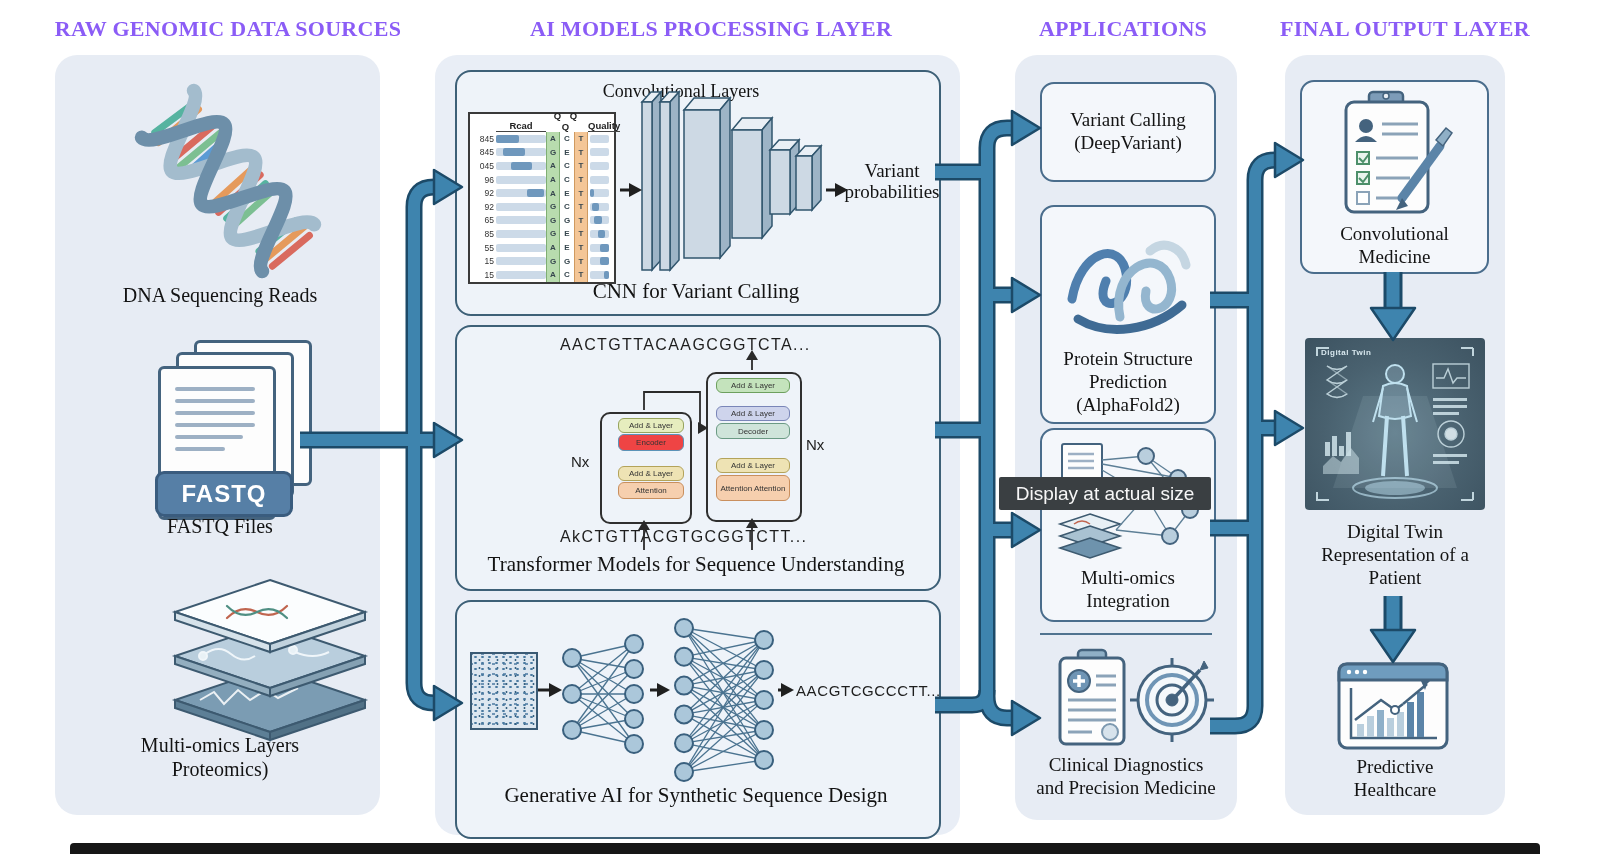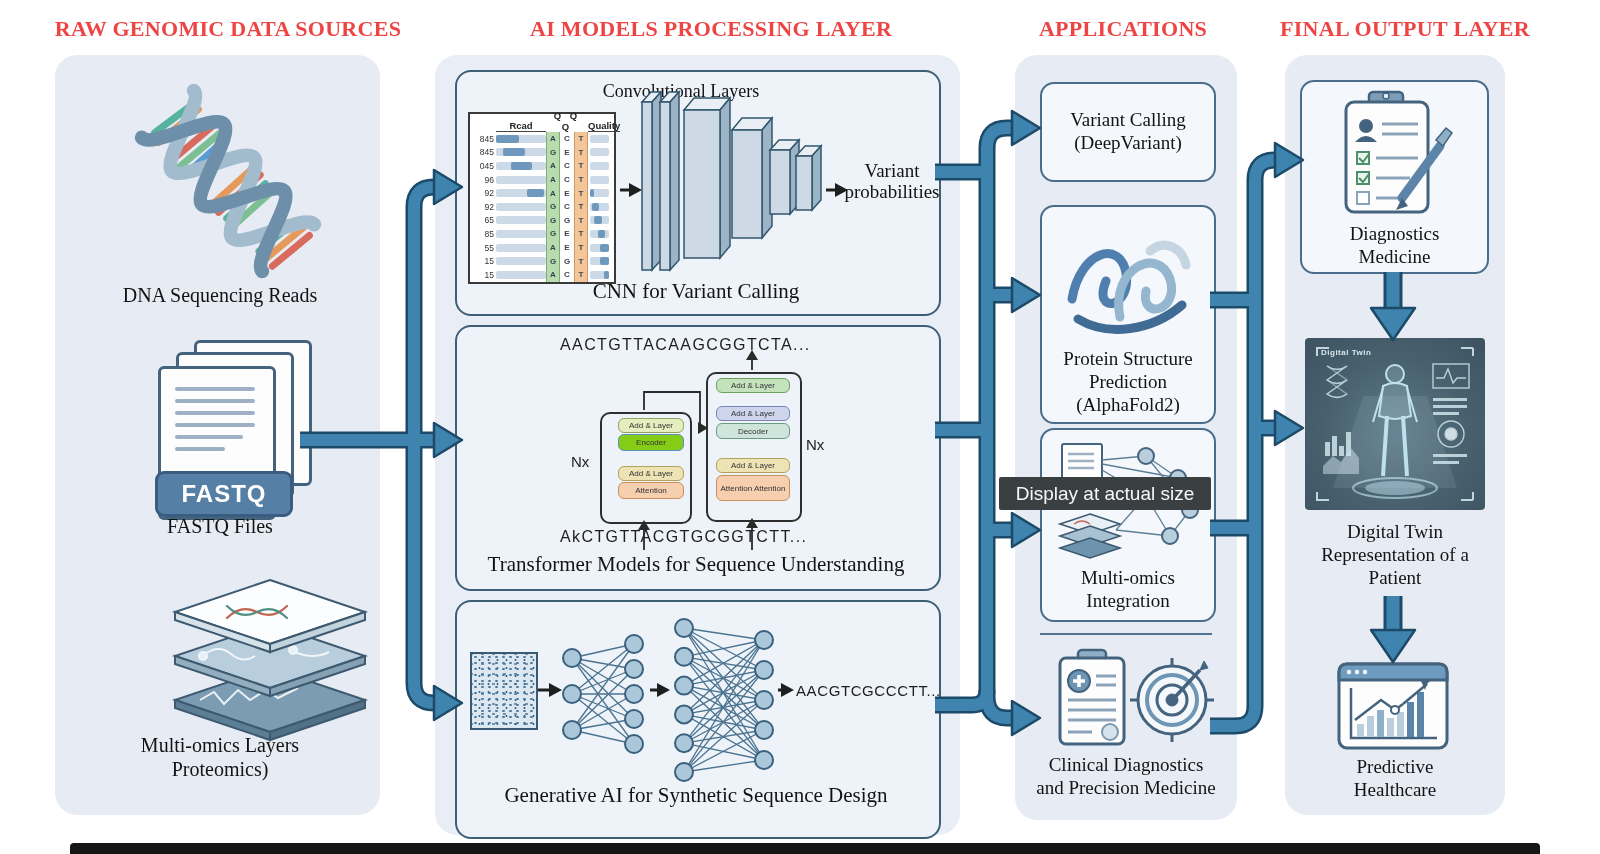--- a/index.html
+++ b/index.html
@@ -1,18 +1,18 @@
 <!DOCTYPE html>
 <html><head>
 <meta charset="utf-8">
 <style>
   html,body{margin:0;padding:0}
   body{width:1600px;height:854px;position:relative;overflow:hidden;background:#fff;font-family:"Liberation Serif",serif}
   .abs{position:absolute}
-  .hdr{font:bold 22px "Liberation Serif",serif;color:#ef4444;letter-spacing:.3px;text-align:center;white-space:nowrap;z-index:3}
+  .hdr{font:bold 22px "Liberation Serif",serif;color:#8b5cf6;letter-spacing:.3px;text-align:center;white-space:nowrap;z-index:3}
   .panel{background:#e7ecf4;border-radius:22px;z-index:1}
   .mbox{background:#eef3f9;border:2px solid #3d6077;border-radius:16px;z-index:2}
   .abox{background:#f4f7fb;border:2px solid #4a6d8c;border-radius:14px;z-index:2}
   .cap{font:20px "Liberation Serif",serif;color:#131313;text-align:center;z-index:3;line-height:24px}
   .cap2{font:19px "Liberation Serif",serif;color:#131313;text-align:center;z-index:3;line-height:23px}
   .seq{font:500 16px "Liberation Sans",sans-serif;color:#1e1e1e;letter-spacing:1.4px;text-align:left;z-index:3;white-space:nowrap}
   svg{position:absolute;overflow:visible}
   #overlay{left:0;top:0;z-index:4;pointer-events:none}
   .co{stroke:#1c4a68;stroke-width:17;fill:none;stroke-linejoin:round}
   .cf{stroke:#3e84ae;stroke-width:12;fill:none;stroke-linejoin:round}
@@ -34,21 +34,21 @@
   .pbar{position:relative;flex:0 0 50px;height:8px;background:#ccdae8;border-radius:2px}
   .pbar i,.pqual i{position:absolute;top:0;height:100%;background:#6f98bd;border-radius:2px}
   .pb{flex:0 0 14px;height:13.6px;display:flex;align-items:center;justify-content:center;font:bold 8px "Liberation Sans",sans-serif;color:#37474f}
   .pb.g{background:#b8dcae;box-shadow:inset 1px 0 0 #7fae72,inset -1px 0 0 #7fae72}
   .pb.o{background:#f4c697;box-shadow:inset 1px 0 0 #cf9a60,inset -1px 0 0 #cf9a60}
   .pqual{position:relative;flex:1;height:8px;background:#ccdae8;margin:0 3px 0 2px;border-radius:2px}
   
   .tcont{border:2px solid #2f2f2f;border-radius:10px;z-index:3}
   .tb{position:absolute;border-radius:6px;display:flex;align-items:center;justify-content:center;text-align:center;font:8px "Liberation Sans",sans-serif;color:#333;line-height:9px;z-index:3;border:1.4px solid}
   .tb.yg{background:#e6edbe;border-color:#97a45e}
-  .tb.bl{background:#84cc16;border-color:#5b93b8}
+  .tb.bl{background:#ef4444;border-color:#5b93b8}
   .tb.yw{background:#eee3b4;border-color:#b3a35a}
   .tb.or{background:#f6cfae;border-color:#c98f5e}
   .tb.gr{background:#c4e3bc;border-color:#6da05e}
   .tb.lv{background:#ced4ec;border-color:#7a86b8}
   .tb.tl{background:#cfe4da;border-color:#6b9a84}
   .nx{font:15px "Liberation Sans",sans-serif;color:#222;z-index:3}
   
   #noise{left:470px;top:652px;width:64px;height:74px;border:2px solid #3a5a74;z-index:3;background-color:#dde7f0;
     background-image:radial-gradient(#4a7aa0 1.1px,transparent 1.3px),radial-gradient(#35607f 1px,transparent 1.2px),radial-gradient(#6f94b4 1.2px,transparent 1.4px);
     background-size:7px 6px,9px 8px,11px 10px;background-position:0 0,3px 2px,5px 5px}
@@ -521,21 +521,21 @@
     <rect x="33" y="82" width="12" height="12" fill="#eaf4ee" stroke="#4d8f6a" stroke-width="2"></rect>
     <path d="M35 88 l4 4 6 -8" stroke="#4d8f6a" stroke-width="2" fill="none"></path>
     <line x1="52" y1="88" x2="86" y2="88" stroke="#8ba3b8" stroke-width="3"></line>
     <rect x="33" y="102" width="12" height="12" fill="#fff" stroke="#8ba3b8" stroke-width="2"></rect>
     <line x1="52" y1="108" x2="80" y2="108" stroke="#8ba3b8" stroke-width="3"></line>
     <path d="M78 108 L116 56" stroke="#5b84a8" stroke-width="9" stroke-linecap="round"></path>
     <path d="M78 108 l-6 12 12 -4 z" fill="#44637e"></path>
     <path d="M112 50 l10 -12 6 5 -9 13 z" fill="#8fafc6" stroke="#44637e" stroke-width="1.5"></path>
   </svg>
   <div class="cap2" style="margin-top:140px">
-      <div>Diagnostics</div>
+      <div>Convolutional</div>
       <div>Medicine</div>
     </div>
 </div>
 
 <div class="abs" id="twin">
   <svg width="180" height="172" viewBox="0 0 180 172" style="left:0;top:0">
     <polygon points="58,58 122,58 152,150 28,150" fill="rgba(215,238,248,0.10)"></polygon>
     <ellipse cx="90" cy="150" rx="42" ry="10" fill="none" stroke="rgba(200,235,250,.6)" stroke-width="2"></ellipse>
     <ellipse cx="90" cy="150" rx="30" ry="7" fill="rgba(200,235,250,.45)"></ellipse>
     <g stroke="#bfe0ee" fill="rgba(190,225,240,0.22)" stroke-width="2">

